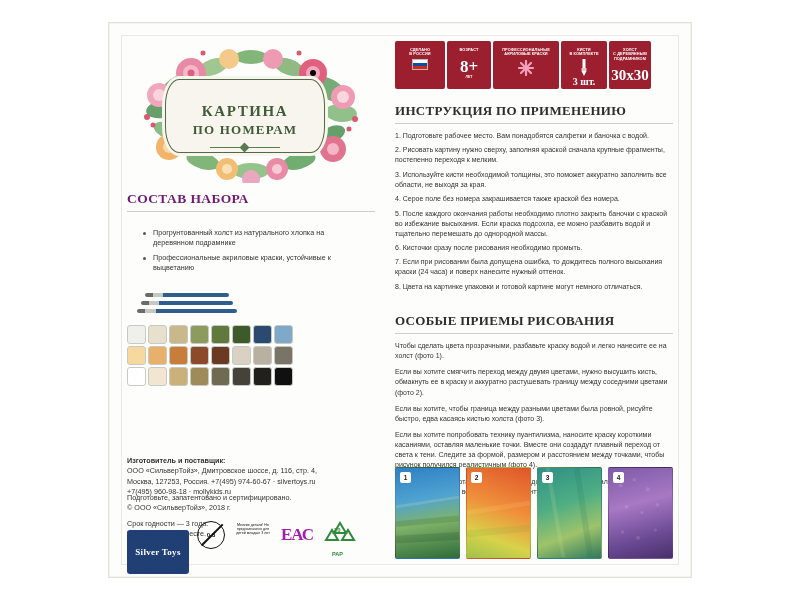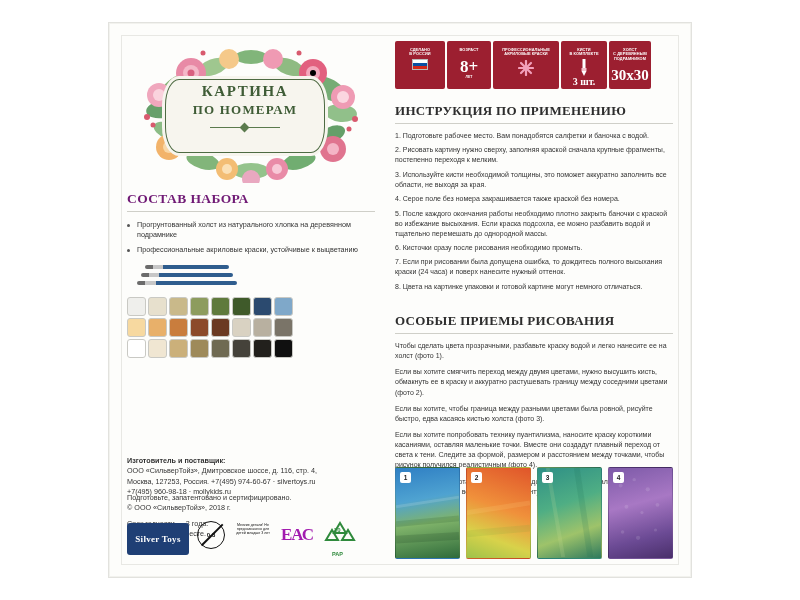--- a/index.html
+++ b/index.html
@@ -37,21 +37,21 @@
     position:absolute; left:38px; top:38px; width:160px; height:74px;
     background:#f7f5ee;
     border:1.5px solid #4e6b43;
     border-radius:14px/26px;
     text-align:center;
     box-shadow:0 0 0 3px #f7f5ee;
   }
   .label-plate .t1 {
     font-family:"Liberation Serif", serif;
     font-size:15px; font-weight:bold; letter-spacing:1.6px;
-    color:#3f5c36; margin-top:3px;
+    color:#3f5c36; margin-top:23px;
   }
   .label-plate .t2 {
     font-family:"Liberation Serif", serif;
     font-size:13px; font-weight:bold; letter-spacing:1.2px;
     color:#3f5c36; margin-top:2px;
   }
   .label-plate .orn {
     margin:6px auto 0; width:70px; height:7px; position:relative;
   }
   .label-plate .orn:before {
@@ -64,21 +64,21 @@
   }
 
   .sec-title {
     font-family:"Liberation Serif", serif;
     font-size:13.5px; font-weight:bold; color:#701a75;
     letter-spacing:0.4px;
   }
   .rule {
     height:1px; background:#cfcfc8; margin:4px 0 8px 0;
   }
-  .bullets { margin:0; padding:0; list-style:none; }
+  .bullets { margin:16px; padding:0; list-style:none; }
   .bullets li {
     position:relative; padding-left:10px; margin-bottom:6px;
     font-size:7.2px; line-height:1.35; color:#333;
   }
   .bullets li:before {
     content:""; position:absolute; left:0; top:4px;
     width:3px; height:3px; border-radius:50%; background:#555;
   }
 
   .brushes { position:relative; height:28px; margin-top:6px; }
@@ -97,24 +97,25 @@
     content:""; position:absolute; left:2px; top:2px; width:15px; height:15px;
     border-radius:50%;
   }
 
   .info-block { font-size:7.2px; line-height:1.45; color:#333; }
 
   
   .icon-row { position:absolute; left:0; bottom:4px; width:250px; height:42px; }
   .icon-box { position:absolute; }
   .silver-logo {
-    width:62px; height:32px; background:#1f3f75; border-radius:3px;
+    width:62px; height:44px; background:#1f3f75; border-radius:3px;
     color:#fff; display:flex; align-items:center; justify-content:center;
     font-family:"Liberation Serif", serif; font-size:9px; font-weight:bold;
     letter-spacing:0.3px;
+    margin-top:7px;
   }
   .circ-icon {
     width:28px; height:28px; border-radius:50%;
     border:1.6px solid #111; position:relative;
     display:flex; align-items:center; justify-content:center;
     font-size:6px; font-weight:bold; color:#111; text-align:center; line-height:1;
   }
   .circ-icon .slash {
     position:absolute; left:-1px; top:12px; width:30px; height:1.6px;
     background:#111; transform:rotate(-45deg);

